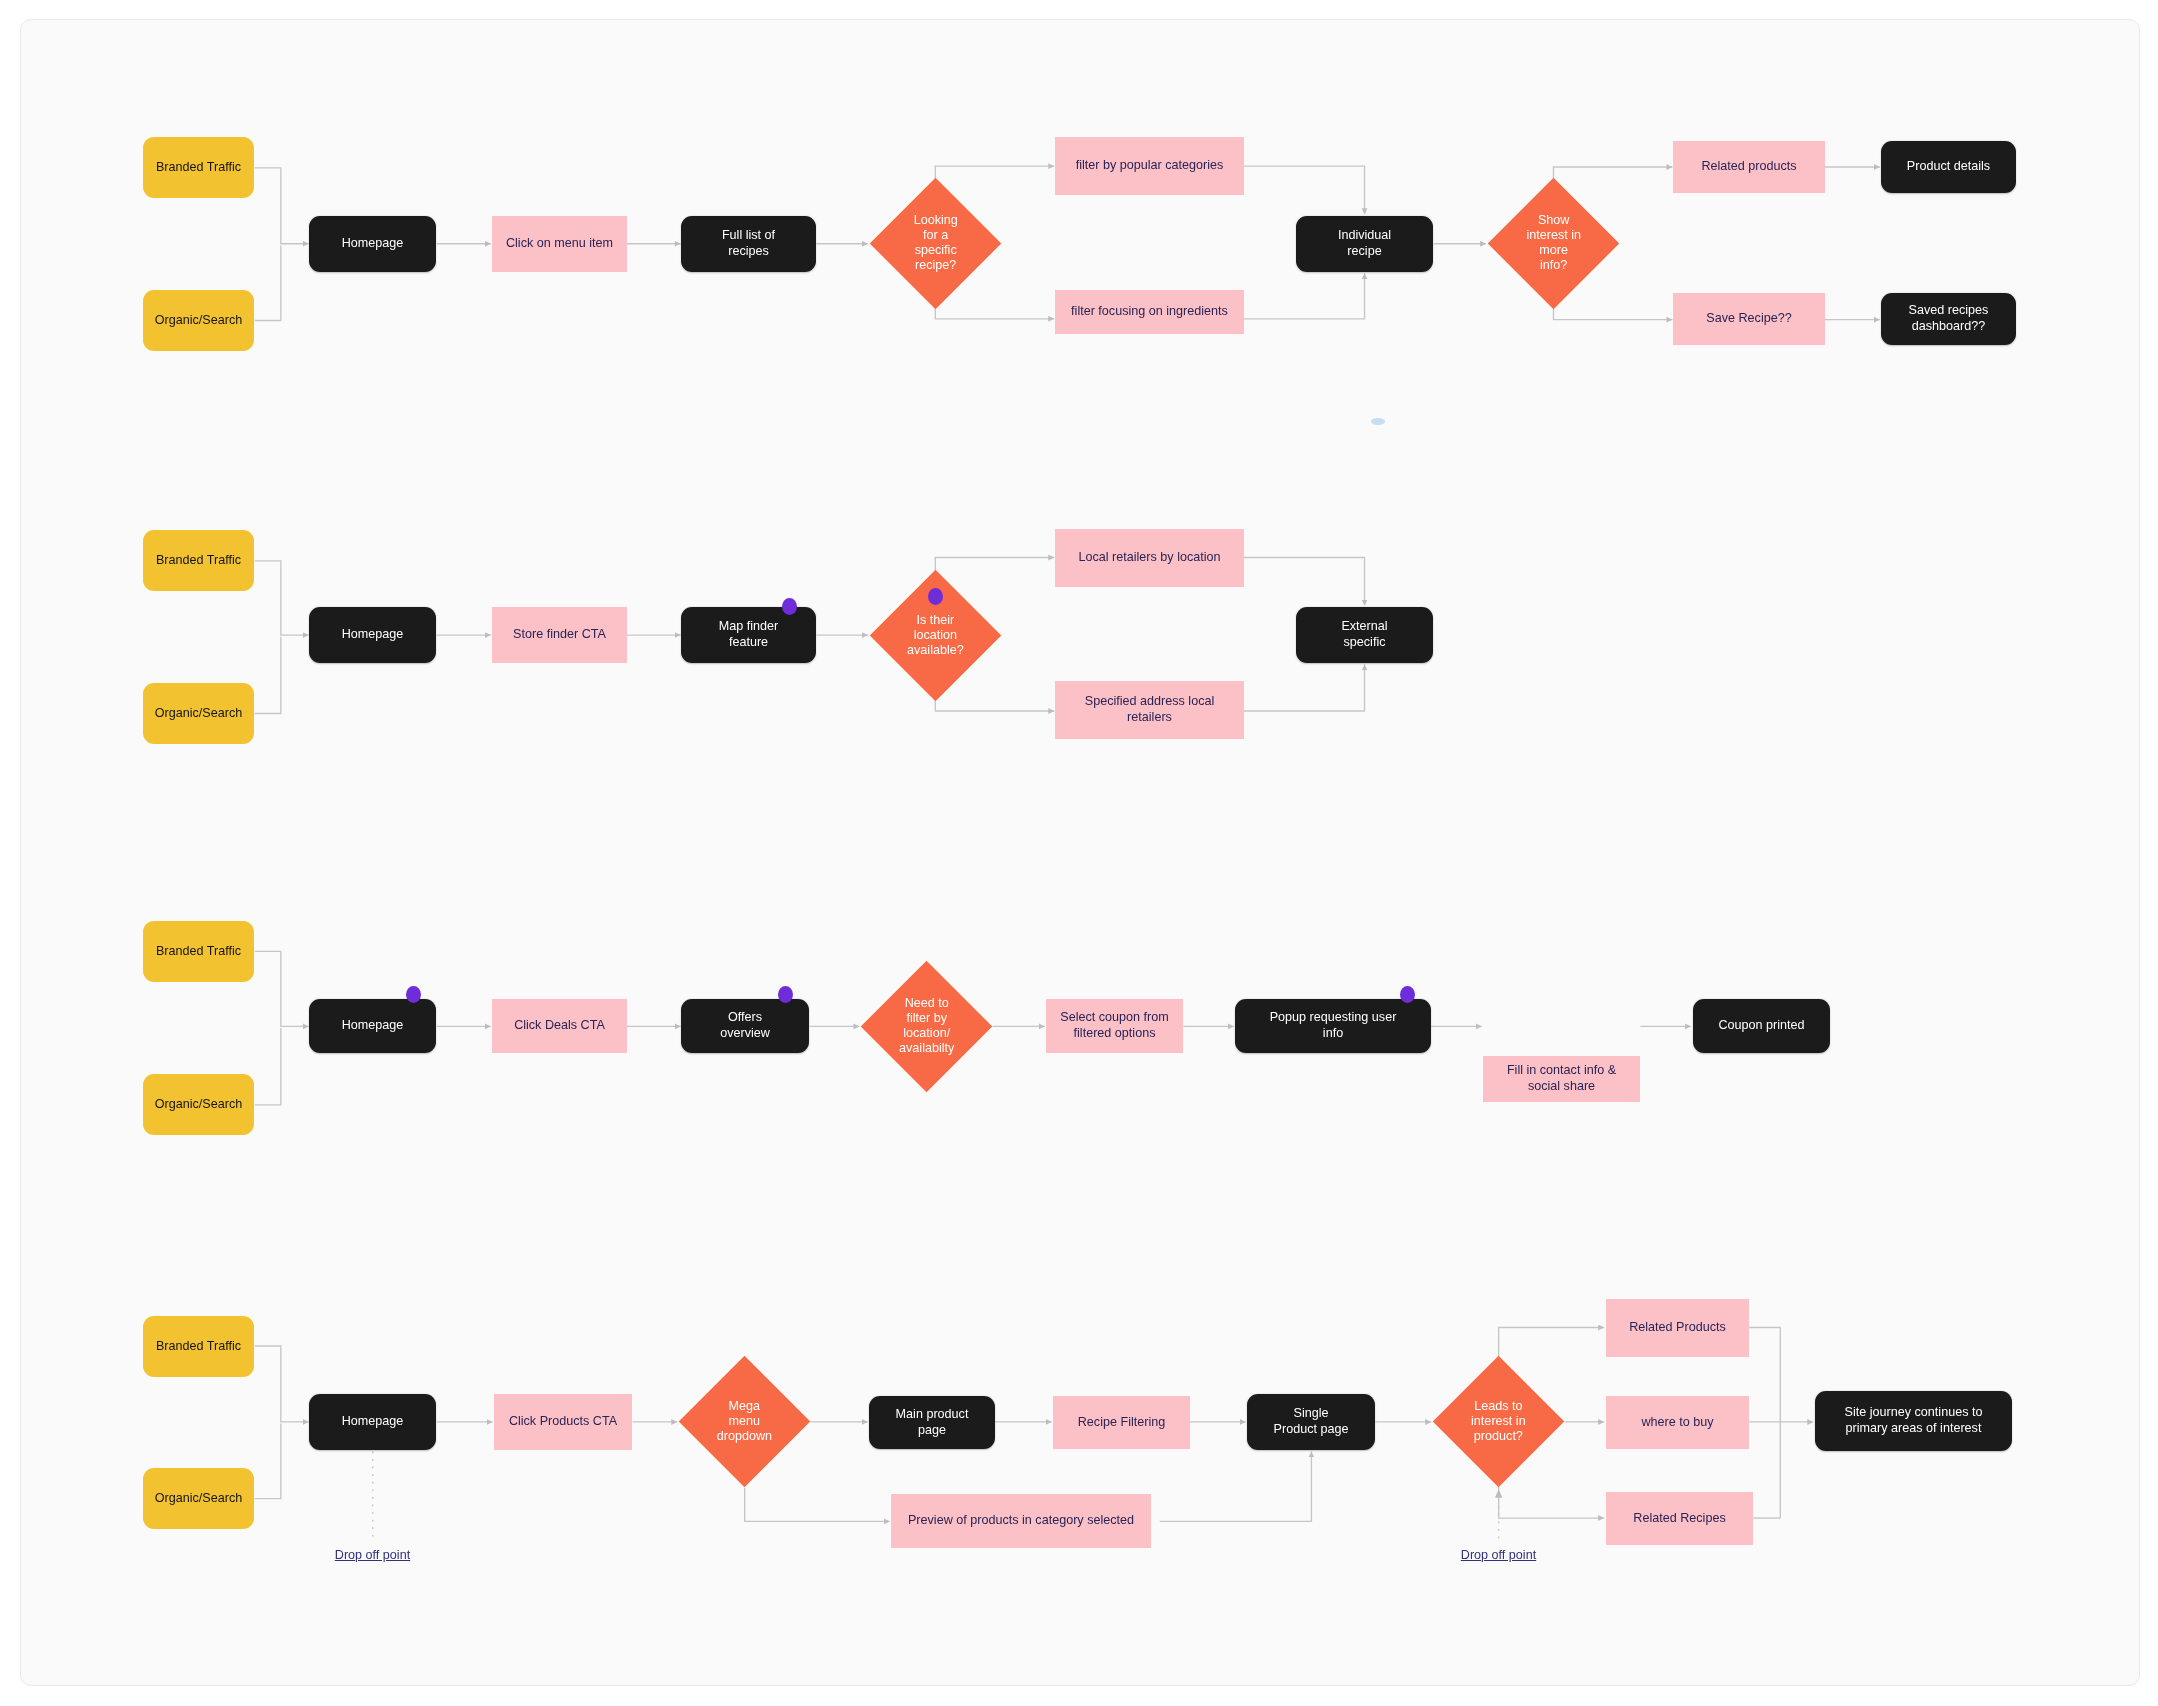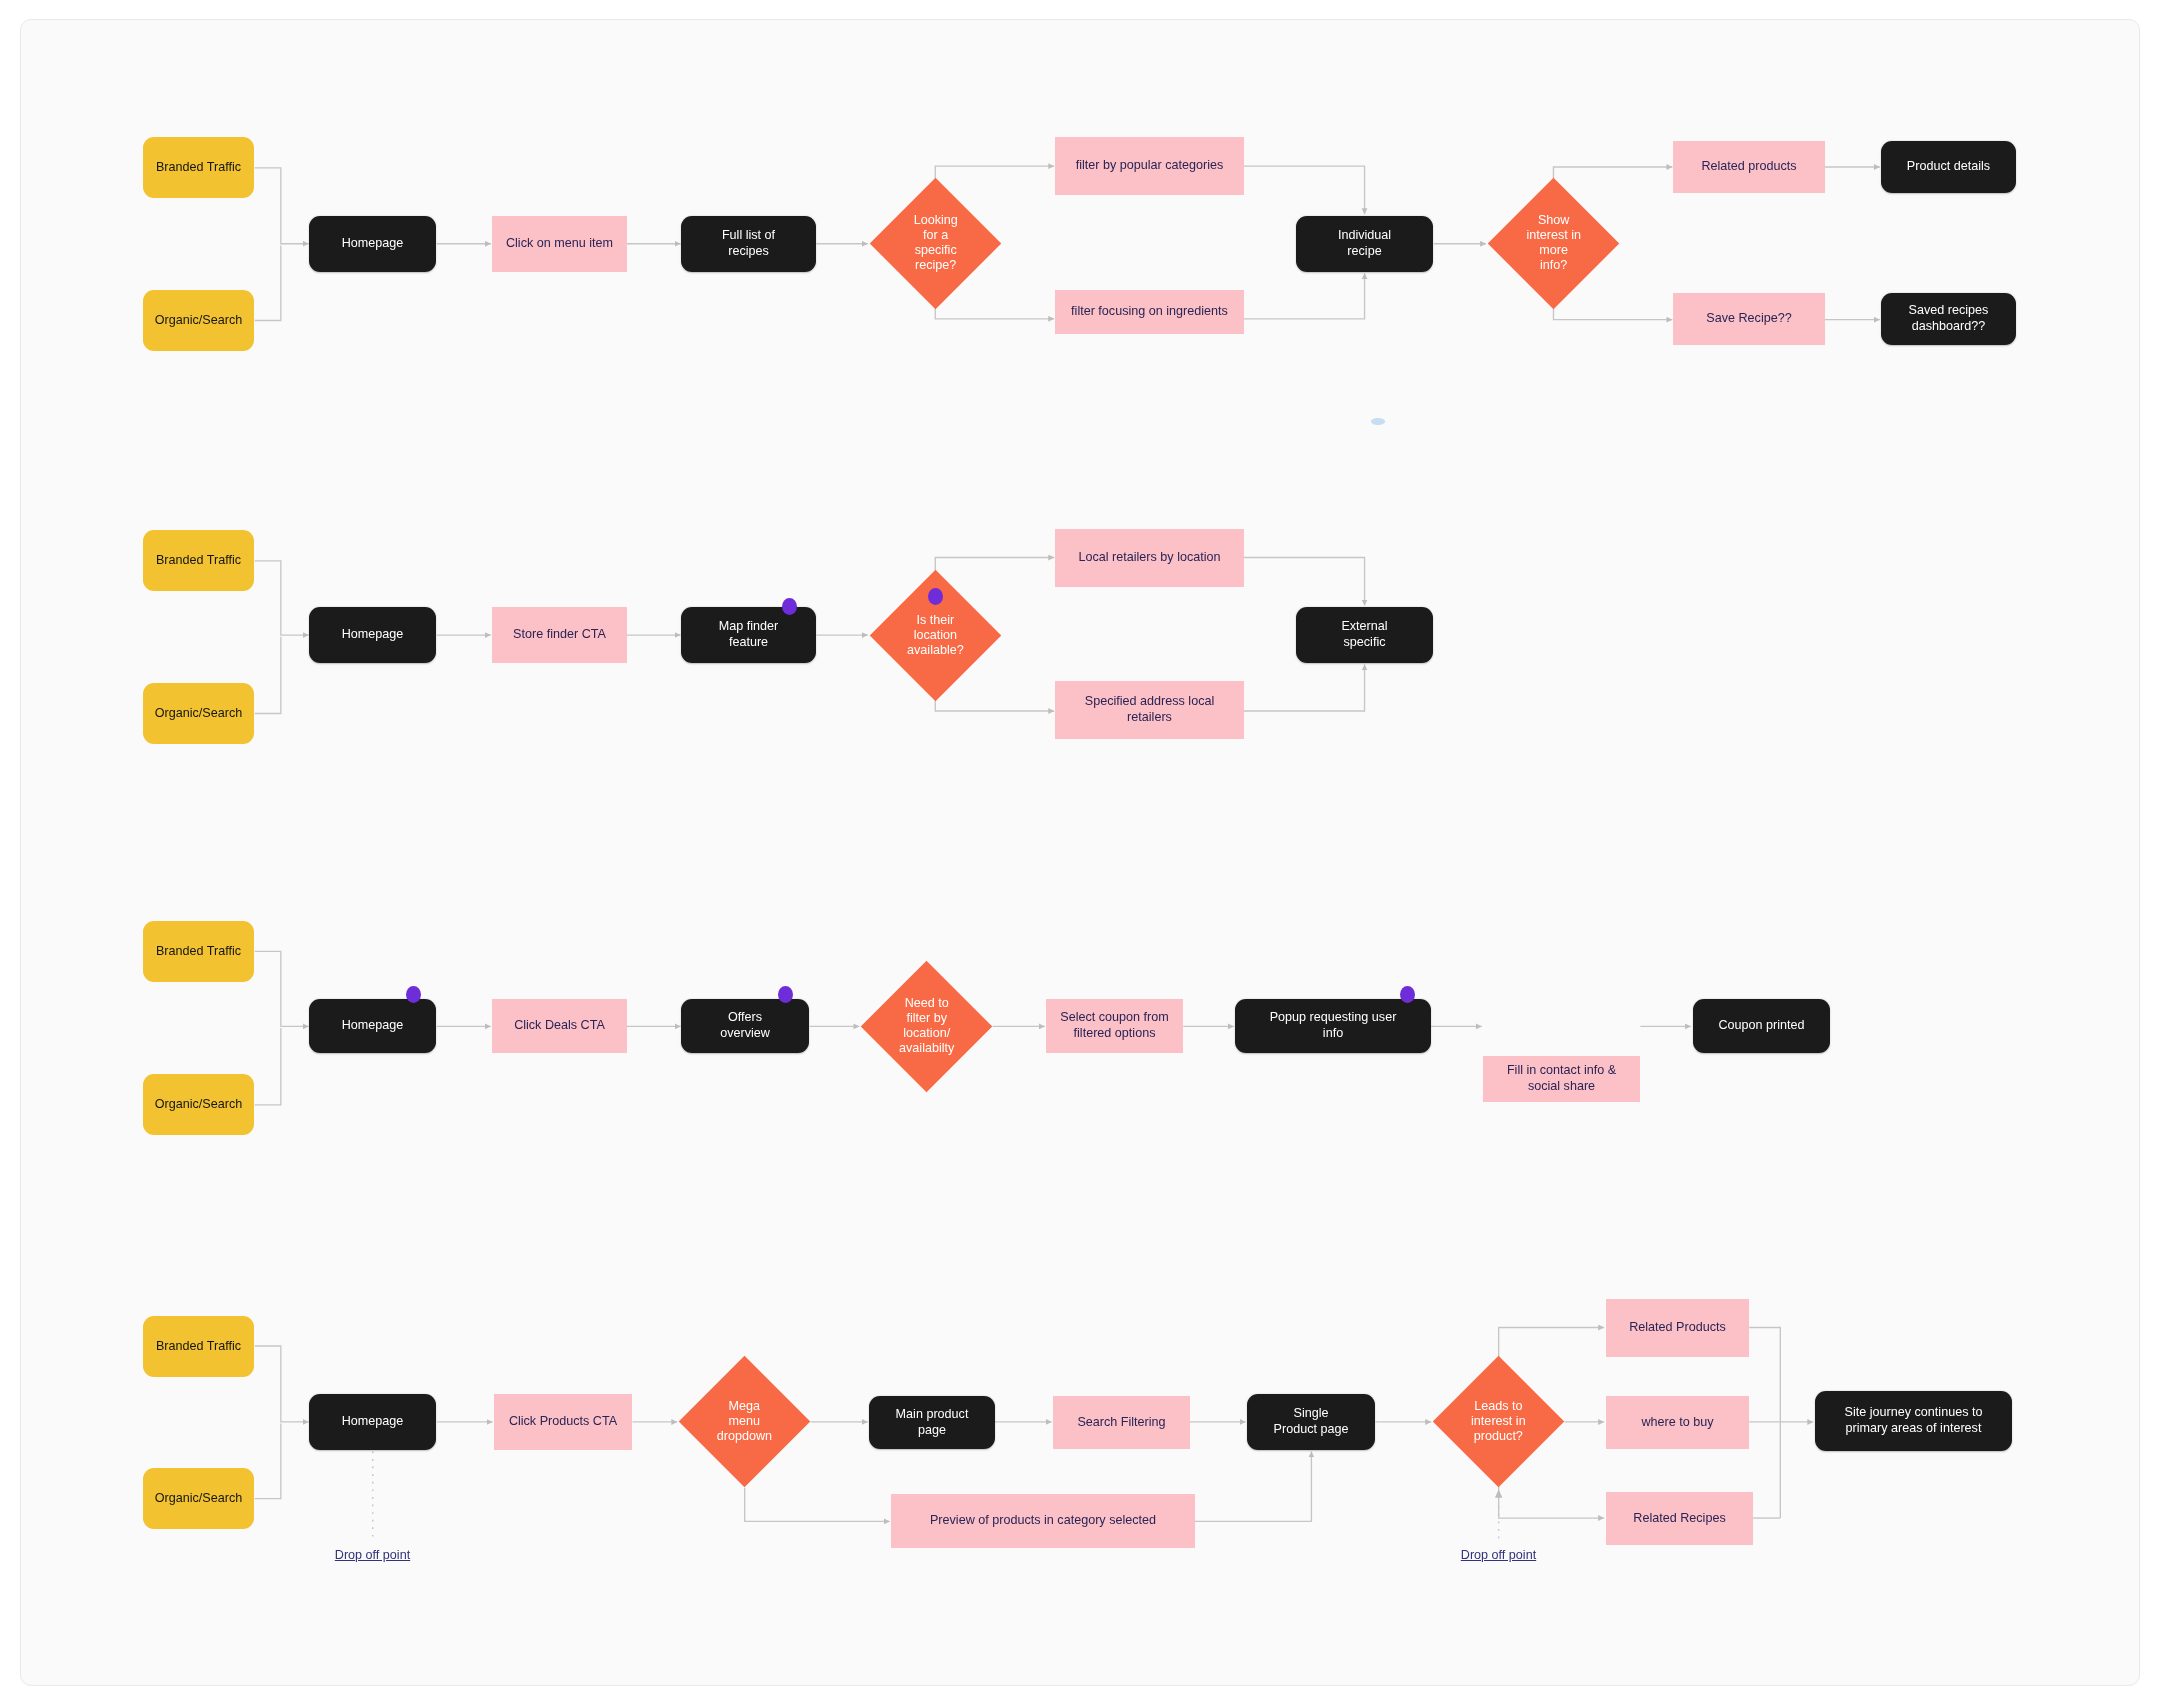--- a/index.html
+++ b/index.html
@@ -151,30 +151,30 @@
   <div class="node yellow" style="left:143px;top:1316px;width:111px;height:61px">Branded Traffic</div>
   <div class="node yellow" style="left:143px;top:1468px;width:111px;height:61px">Organic/Search</div>
   <div class="node blackbox" style="left:309px;top:1394px;width:127px;height:56px">Homepage</div>
   <div class="node pink" style="left:494px;top:1394px;width:138px;height:56px">Click Products CTA</div>
   <div class="diamond" style="left:698px;top:1375px">
       <span>Mega
 menu
 dropdown</span>
     </div>
   <div class="node blackbox" style="left:869px;top:1396px;width:126px;height:53px">Main product page</div>
-  <div class="node pink" style="left:1053px;top:1396px;width:137px;height:53px">Search Filtering</div>
+  <div class="node pink" style="left:1053px;top:1396px;width:137px;height:53px">Recipe Filtering</div>
   <div class="node blackbox" style="left:1247px;top:1394px;width:128px;height:56px">Single Product page</div>
   <div class="diamond" style="left:1452px;top:1375px">
       <span>Leads to
 interest in
 product?</span>
     </div>
   <div class="node pink" style="left:1606px;top:1299px;width:143px;height:58px">Related Products</div>
   <div class="node pink" style="left:1606px;top:1396px;width:143px;height:53px">where to buy</div>
   <div class="node pink" style="left:1606px;top:1492px;width:147px;height:53px">Related Recipes</div>
   <div class="node blackbox" style="left:1815px;top:1391px;width:197px;height:60px">Site journey continues to primary areas of interest</div>
-  <div class="node pink" style="left:891px;top:1494px;width:304px;height:54px">Preview of products in category selected</div>
+  <div class="node pink" style="left:891px;top:1494px;width:260px;height:54px">Preview of products in category selected</div>
 
   <div class="dropoff" style="left:301px;top:1548px">Drop off point</div>
   <div class="dropoff" style="left:1427px;top:1548px">Drop off point</div>
   <div class="stray" style="left:1371px;top:418px"></div>
 </div>
 
 
 </body></html>

